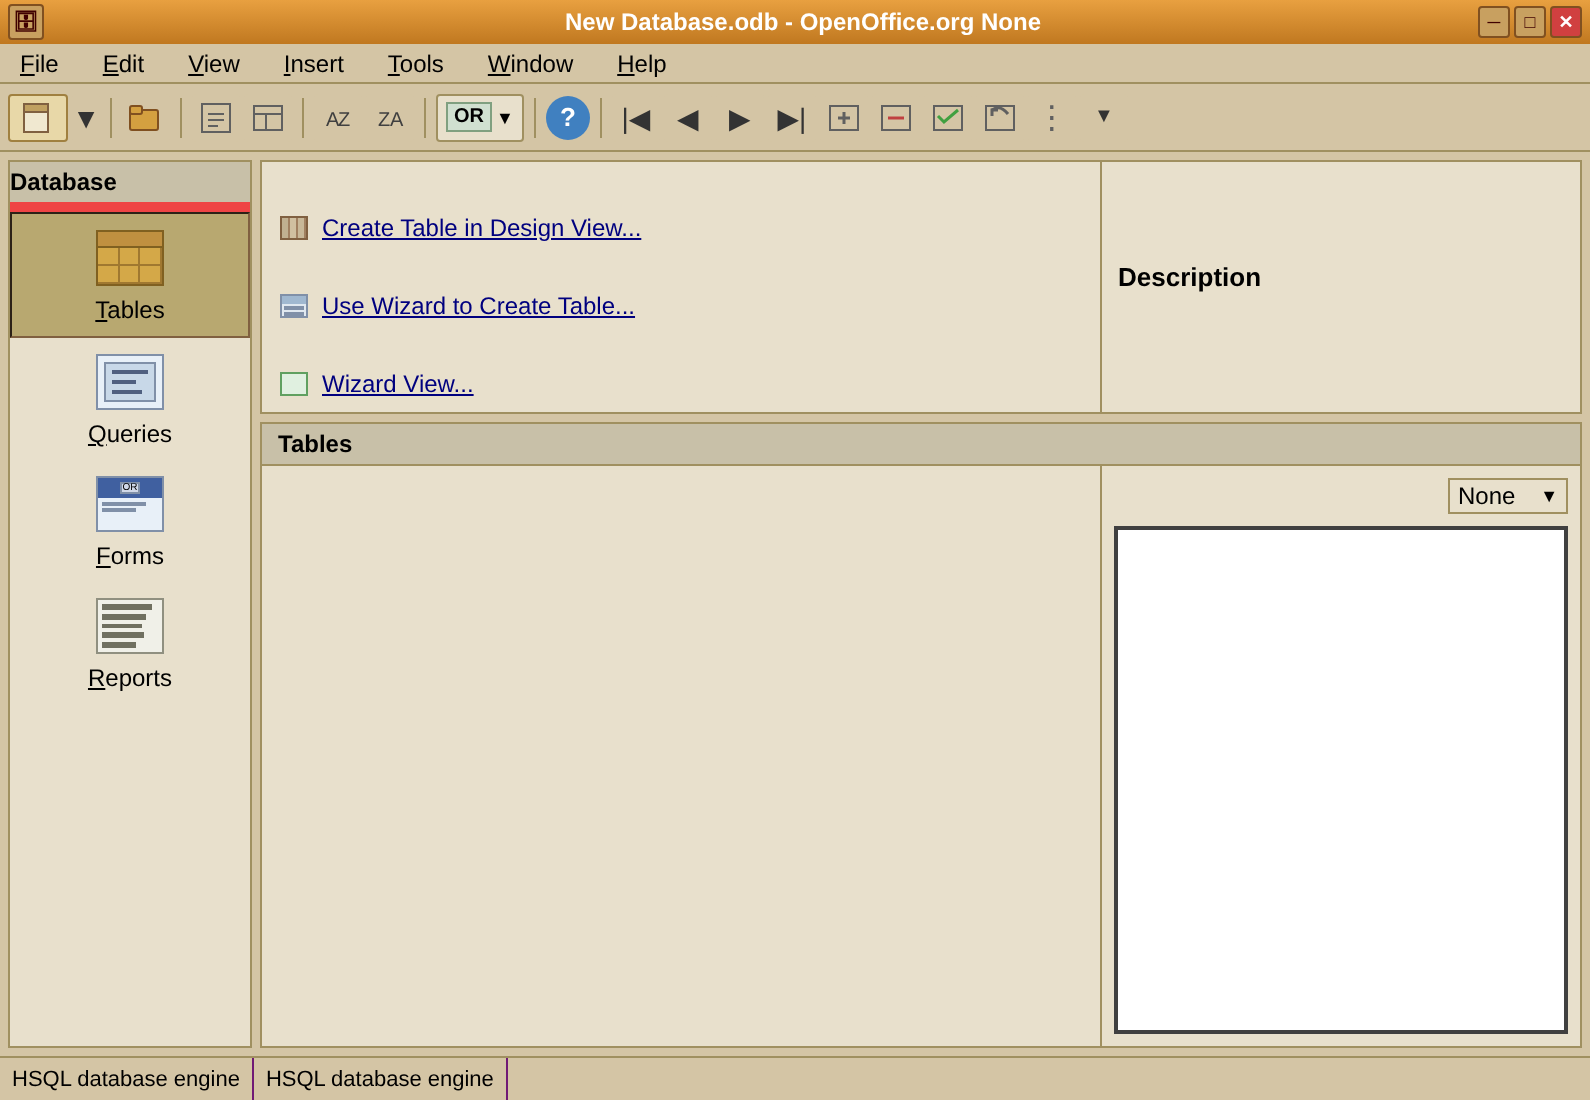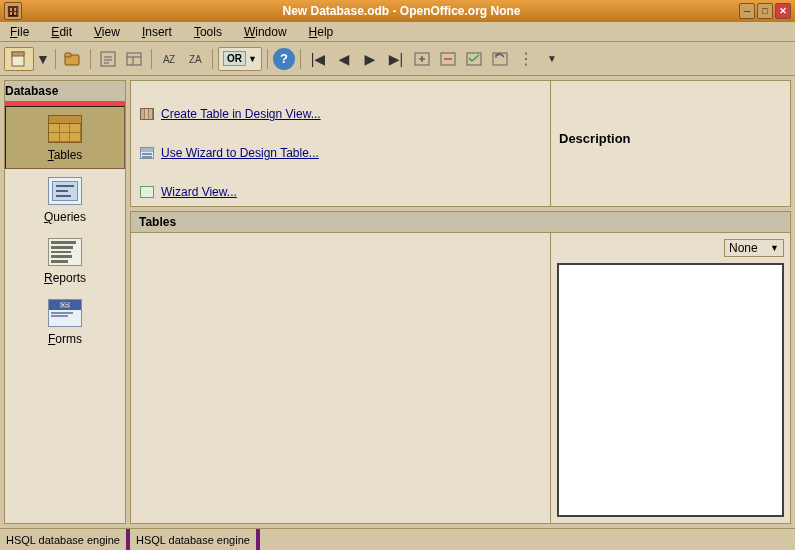--- a/index.html
+++ b/index.html
@@ -394,21 +394,21 @@
     
     .statusbar {
       height: 22px;
       background: #d4c5a5;
       border-top: 1px solid #a09060;
       display: flex;
       align-items: center;
       padding: 0;
     }
     .statusbar-cell {
-      border-right: 4px solid #701a75;
+      border-right: 1px solid #701a75;
       padding: 0 6px;
       height: 100%;
       display: flex;
       align-items: center;
       font-size: 11px;
     }
     .statusbar-cell:last-child { border-right: none; flex: 1; }
   </style>
 </head>
 <body>
@@ -557,44 +557,44 @@
               <div class="icon-query-line" style="width:15px;"></div>
             </div>
           </div>
         </div>
       </div>
       <div class="sidebar-label"><u>Q</u>ueries</div>
     </div>
 
     <div class="sidebar-item">
       <div class="sidebar-icon">
-        <div class="icon-report">
-          <div class="icon-report-line" style="width:90%;"></div>
-          <div class="icon-report-line" style="width:80%;"></div>
-          <div class="icon-report-line" style="width:70%;"></div>
-          <div class="icon-report-line" style="width:75%;"></div>
-          <div class="icon-report-line" style="width:60%;"></div>
-        </div>
-      </div>
-      <div class="sidebar-label"><u>R</u>eports</div>
-    </div>
-
-    <div class="sidebar-item">
-      <div class="sidebar-icon">
         <div class="icon-form">
           <div class="icon-form-top">
             <div class="icon-form-btn">OR</div>
           </div>
           <div style="padding:2px; display:flex; flex-direction:column; gap:1px;">
             <div style="height:2px; background:#8090a8; width:80%;"></div>
             <div style="height:2px; background:#8090a8; width:60%;"></div>
           </div>
         </div>
       </div>
       <div class="sidebar-label"><u>F</u>orms</div>
+    </div>
+
+    <div class="sidebar-item">
+      <div class="sidebar-icon">
+        <div class="icon-report">
+          <div class="icon-report-line" style="width:90%;"></div>
+          <div class="icon-report-line" style="width:80%;"></div>
+          <div class="icon-report-line" style="width:70%;"></div>
+          <div class="icon-report-line" style="width:75%;"></div>
+          <div class="icon-report-line" style="width:60%;"></div>
+        </div>
+      </div>
+      <div class="sidebar-label"><u>R</u>eports</div>
     </div>
   </div>
 
   <div class="content-area">
 
     <div class="tasks-panel">
       <div class="tasks-content">
         <div class="tasks-list">
 
           <div class="task-item">
@@ -609,21 +609,21 @@
           </div>
 
           <div class="task-item">
             <div class="task-icon">
               <div class="task-icon-wizard">
                 <div style="height:4px; background:#a0b8d0;"></div>
                 <div style="height:2px; background:#8090a8; margin:1px 1px;"></div>
                 <div style="height:2px; background:#8090a8; margin:0 1px;"></div>
               </div>
             </div>
-            <span>Use Wizard to Design Table...</span>
+            <span>Use Wizard to Create Table...</span>
           </div>
 
           <div class="task-item">
             <div class="task-icon">
               <div class="task-icon-view"></div>
             </div>
             <span>Wizard View...</span>
           </div>
         </div>
         <div class="description-panel">

